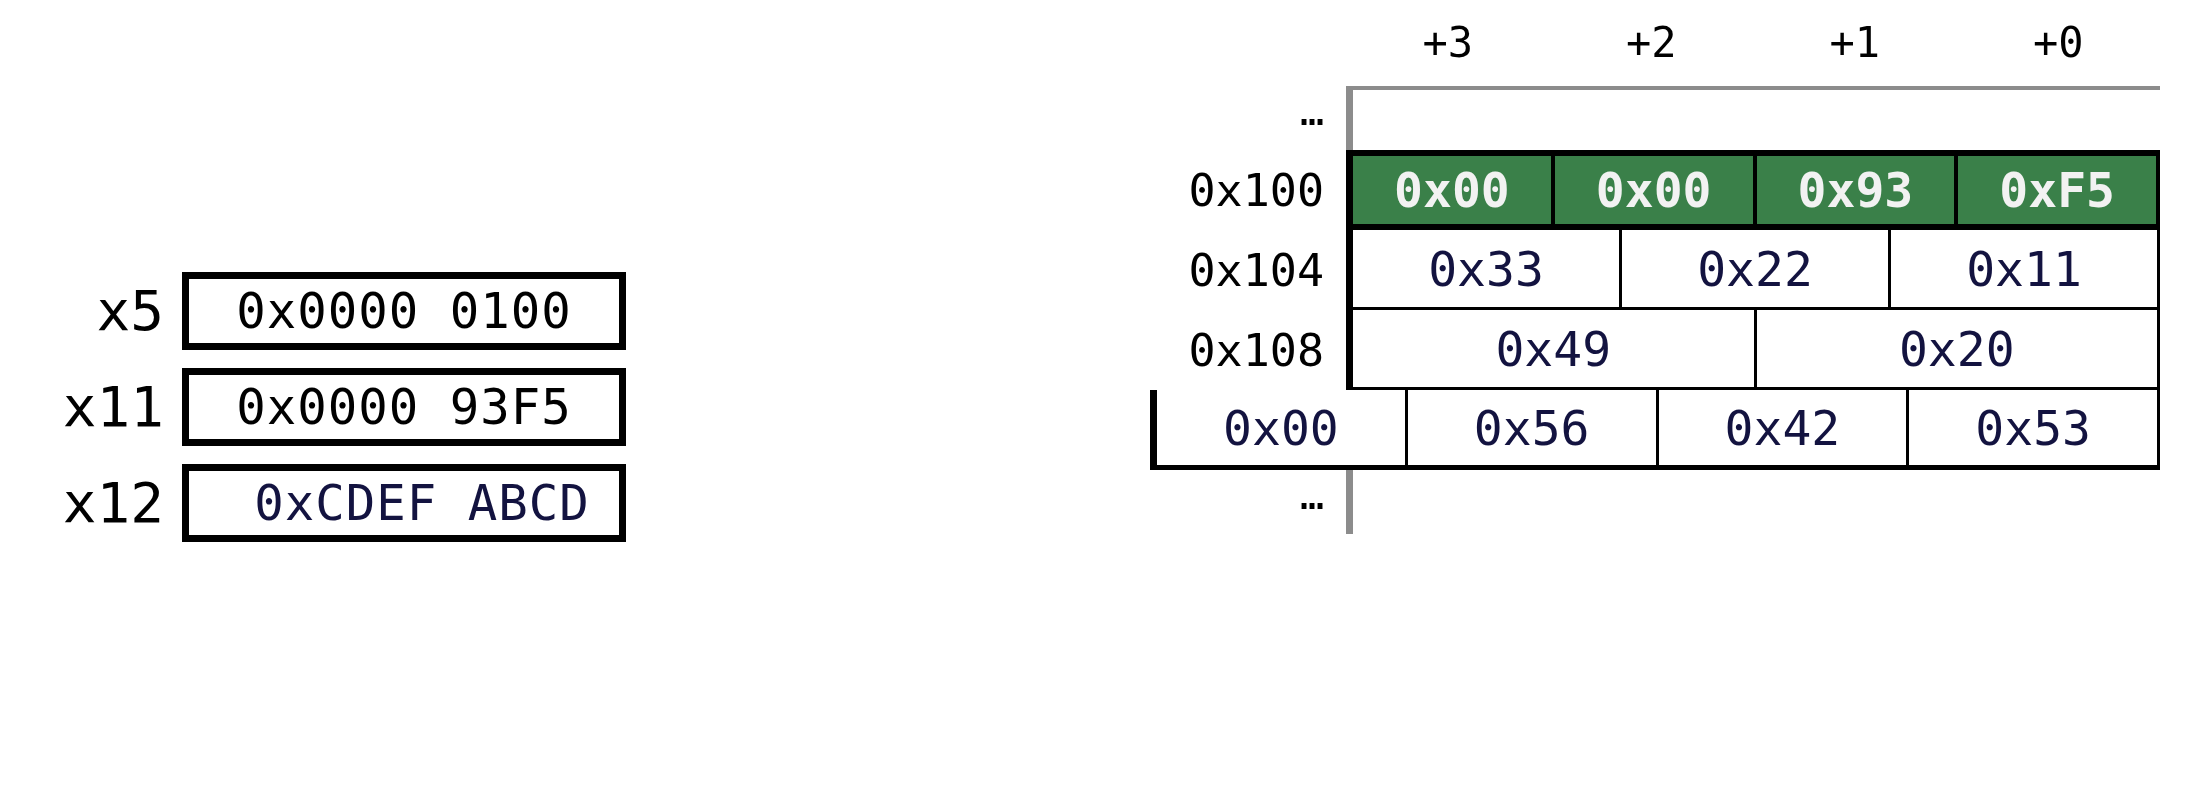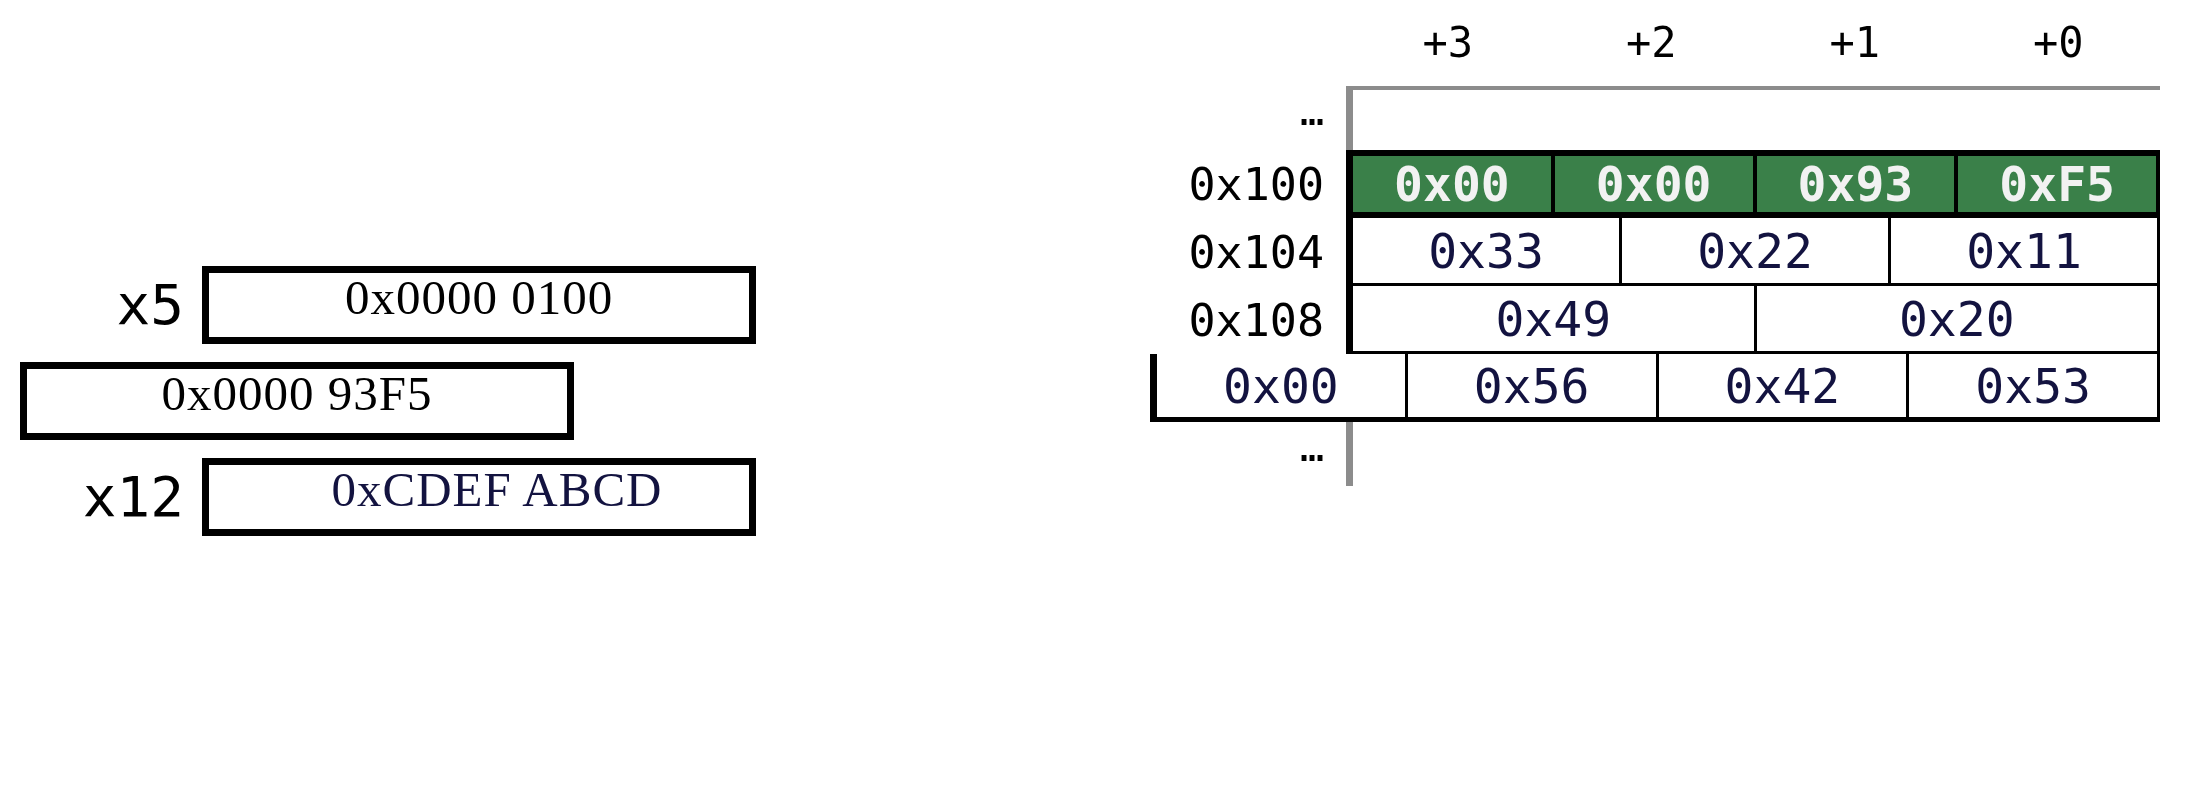--- a/index.html
+++ b/index.html
@@ -12,52 +12,50 @@
     height: 796px;
     position: relative;
     font-family: "DejaVu Sans Mono", monospace;
     overflow: hidden;
   }
 
   
   #register-file {
     position: absolute;
     left: 0px;
-    top: 264px;
+    top: 270px;
     width: 760px;
     height: 290px;
-    padding-left: 20px;
   }
   .reg-row {
     display: flex;
     align-items: center;
     height: 82px;
     margin-bottom: 14px;
   }
   .reg-row:last-child { margin-bottom: 0; }
   .reg-label {
     width: 182px;
     text-align: right;
     padding-right: 18px;
     box-sizing: border-box;
     font-size: 56px;
     line-height: 1;
     color: #000000;
     letter-spacing: 0px;
   }
   .reg-box {
-    width: 554px;
+    width: 444px;
     height: 78px;
     border: 7px solid #000000;
     background: #ffffff;
     box-sizing: border-box;
     display: flex;
-    align-items: flex-start;
+    align-items: center;
     justify-content: center;
-    font-family: Liberation Serif, serif;
   }
   .reg-value {
     font-size: 49px;
     line-height: 1;
     letter-spacing: 1px;
     color: #000000;
     white-space: pre;
   }
   .reg-value.navy { color: #131340; margin-left: 36px; }
 
@@ -97,21 +95,21 @@
     flex: 1 1 0;
     text-align: center;
     font-size: 42px;
     line-height: 1;
     color: #000000;
   }
 
   .mem-row {
     display: flex;
     align-items: stretch;
-    height: 68px;
+    height: 80px;
   }
   .mem-row .mem-rowlabel {
     display: flex;
     align-items: center;
     justify-content: flex-end;
   }
 
   
   .mem-row.ellipsis { height: 64px; }
   .mem-row.ellipsis .mem-rowlabel {
@@ -169,20 +167,21 @@
 <div id="register-file">
 
   <div class="reg-row">
     <span class="reg-label">x5</span>
     <div class="reg-box">
       <span class="reg-value">0x0000 0100</span>
     </div>
   </div>
 
   <div class="reg-row">
+    <span class="reg-label">x11</span>
     <div class="reg-box">
       <span class="reg-value">0x0000 93F5</span>
     </div>
   </div>
 
   <div class="reg-row">
     <span class="reg-label">x12</span>
     <div class="reg-box">
       <span class="reg-value navy">0xCDEF ABCD</span>
     </div>

